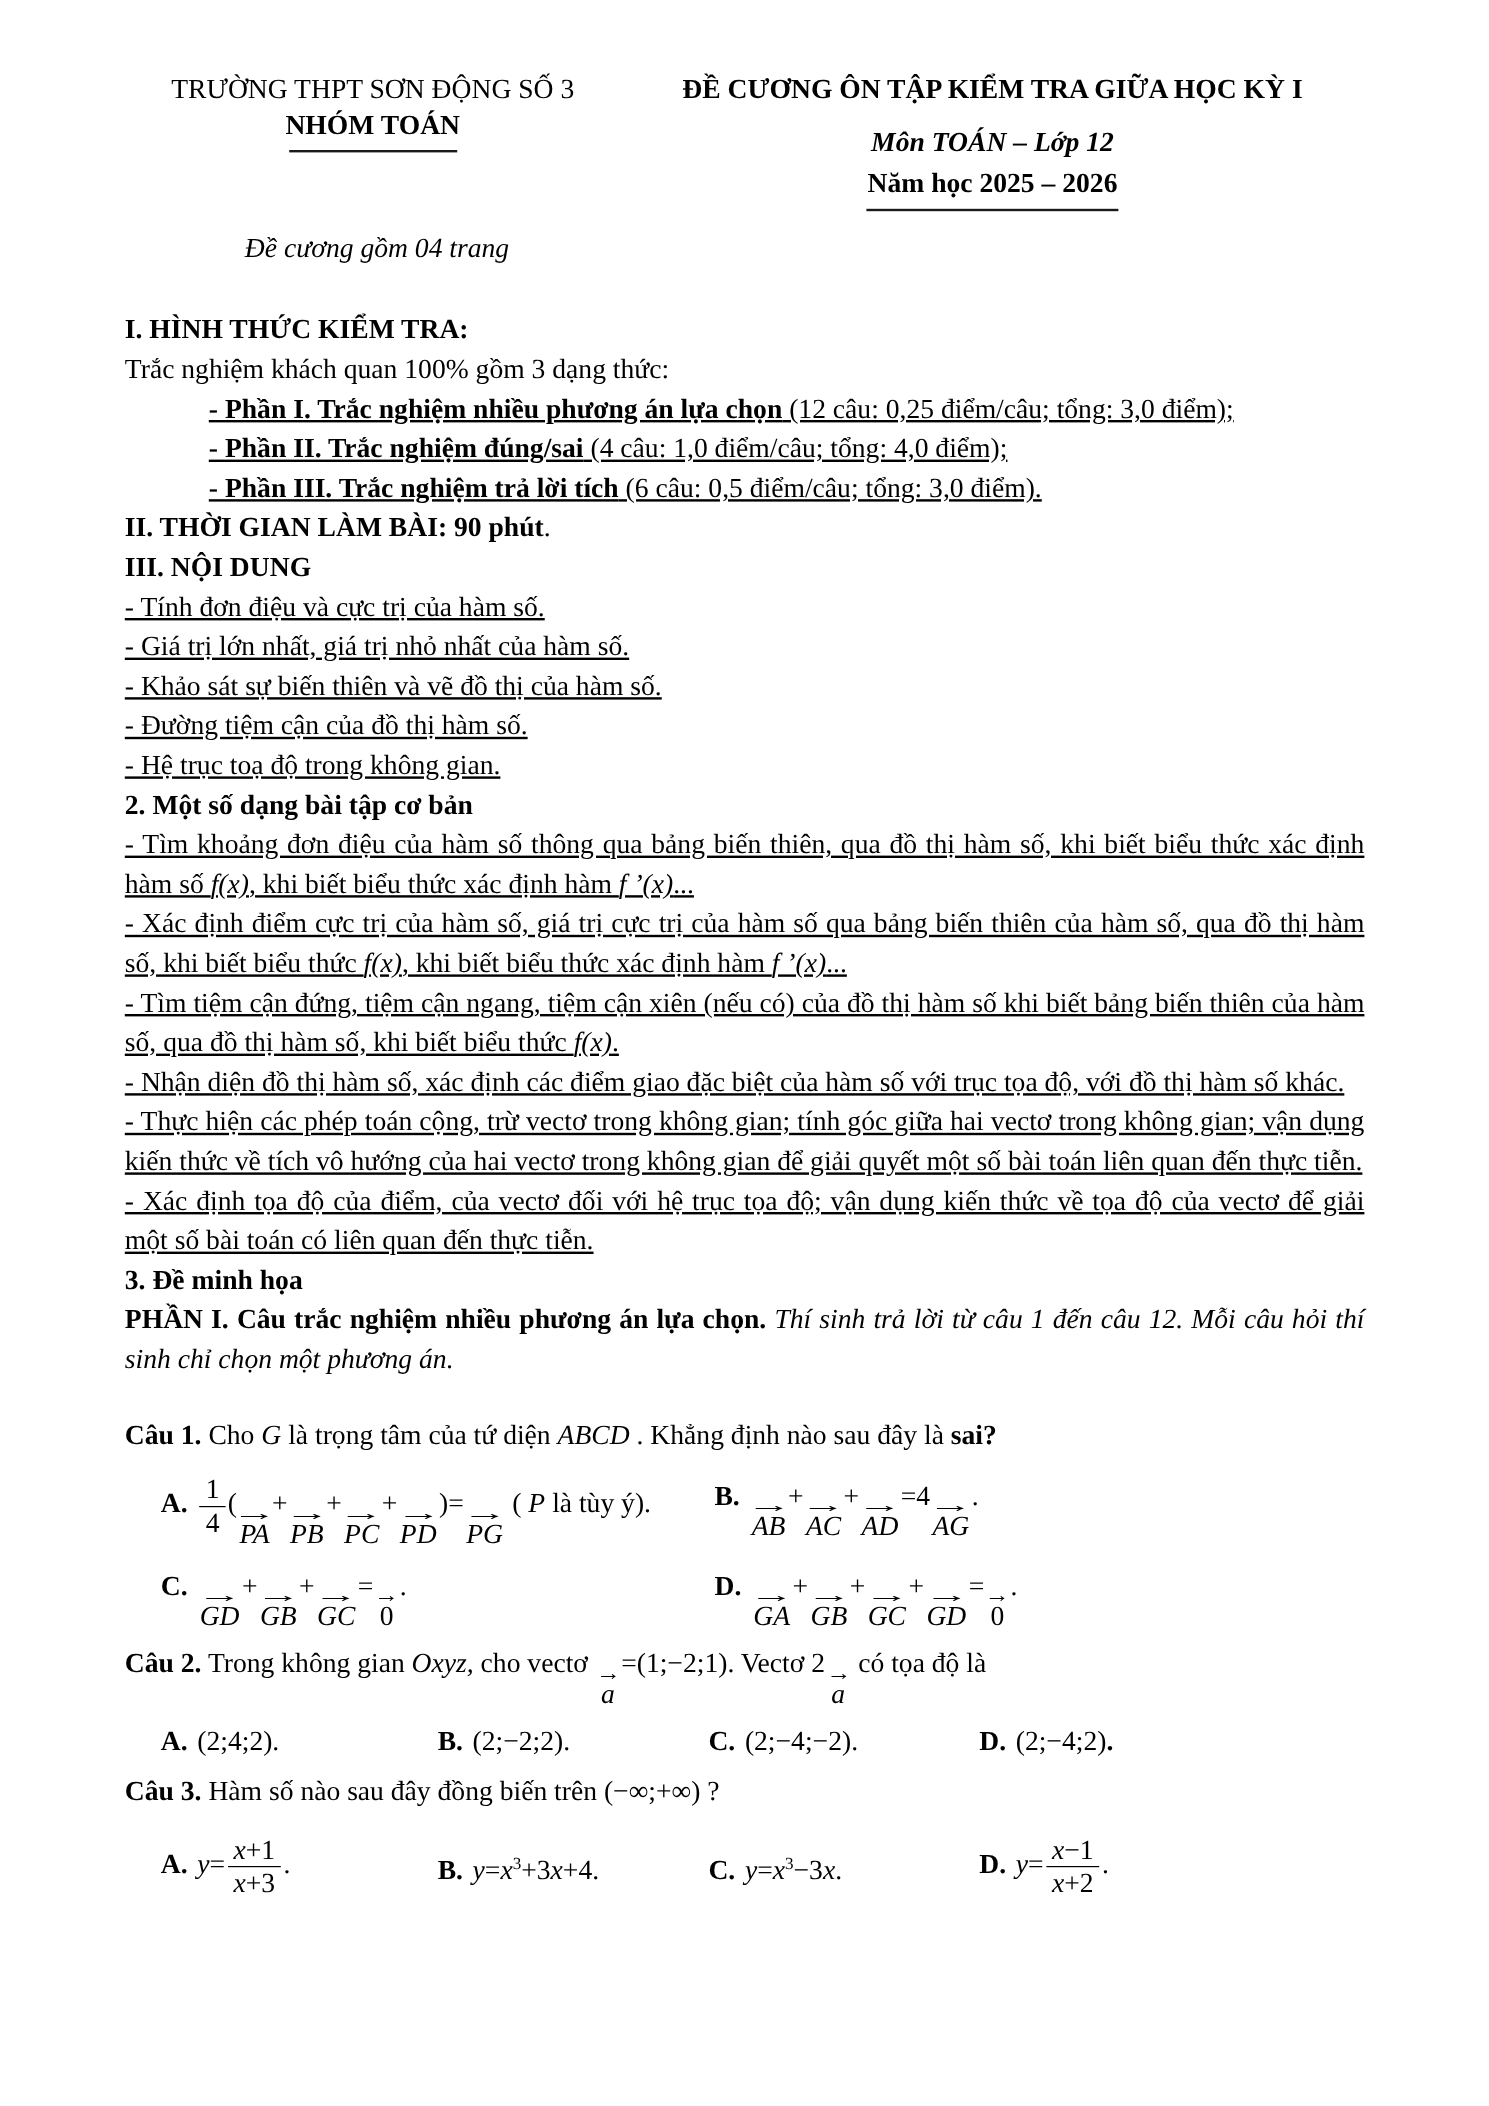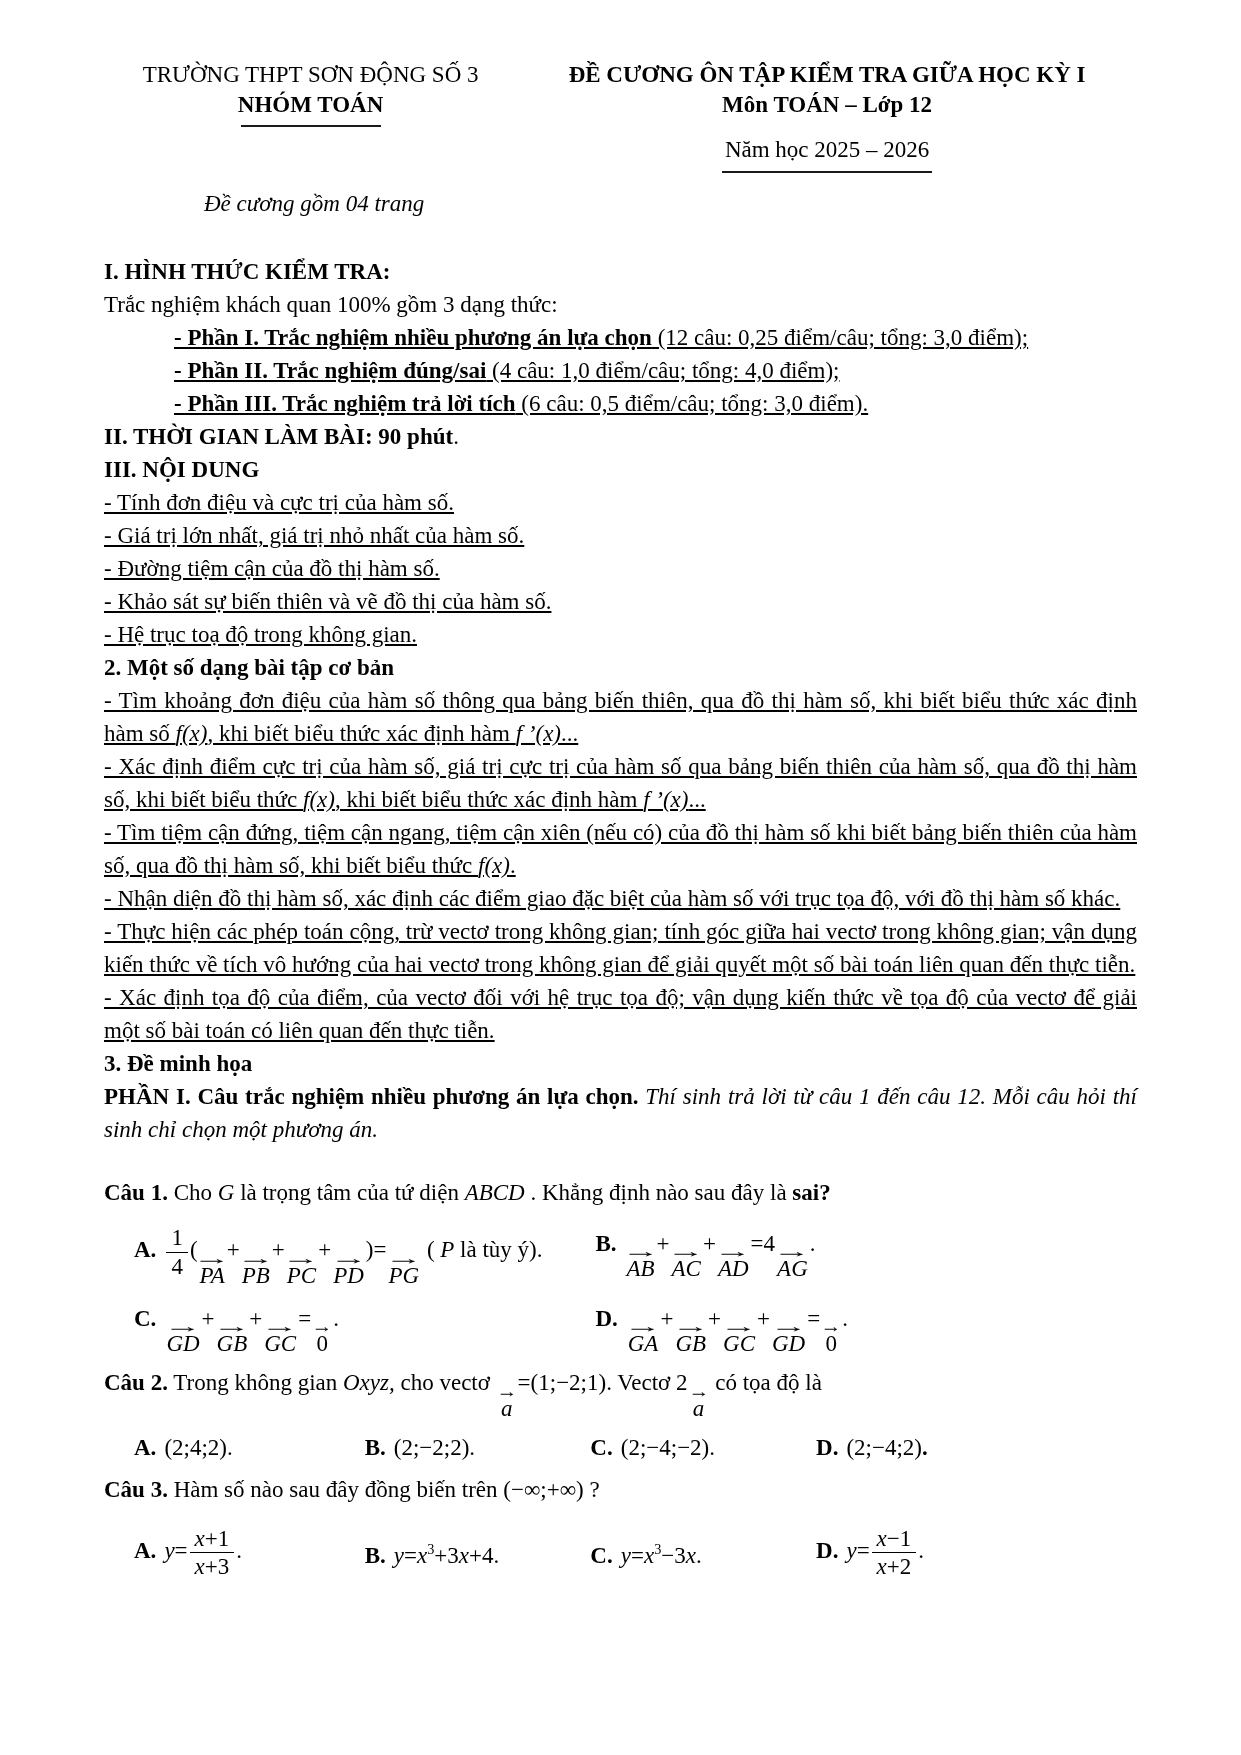--- a/index.html
+++ b/index.html
@@ -14,22 +14,22 @@
   .page{padding:60px 104px 40px 104px;}
 
   
   .header{display:flex;align-items:flex-start;}
   .h-left{width:40%;text-align:center;}
   .h-right{width:60%;text-align:center;}
   .school{line-height:30px;}
   .group{font-weight:bold;line-height:30px;}
   .rule-s{width:140px;border-bottom:2px solid #1a1a1a;margin:5px auto 0 auto;}
   .doc-title{font-weight:bold;line-height:30px;text-align:center;}
-  .subject{font-weight:bold;line-height:30px;margin-top:0;}
-  .year{font-weight:normal;line-height:30px;margin-top:15px;}
+  .subject{font-weight:bold;line-height:30px;margin-top:14px;font-style:italic;}
+  .year{font-weight:bold;line-height:30px;margin-top:4px;}
   .rule-l{width:210px;border-bottom:2px solid #1a1a1a;margin:6px auto 0 auto;}
   .pages-note{font-style:italic;margin:16px 0 0 100px;line-height:30px;}
 
   
   .line{margin:0;line-height:33px;}
   .heading{font-weight:bold;}
   .sec-gap{margin-top:36px;}
   ul.plain{list-style:none;margin:0;padding:0;}
   ul.plain li{line-height:33px;text-decoration:underline;}
   ul.indented li{padding-left:70px;}
@@ -85,22 +85,22 @@
       <li><b class="bseg">- Phần II. Trắc nghiệm đúng/sai</b> (4 câu: 1,0 điểm/câu; tổng: 4,0 điểm);</li>
       <li><b class="bseg">- Phần III. Trắc nghiệm trả lời tích</b> (6 câu: 0,5 điểm/câu; tổng: 3,0 điểm).</li>
     </ul>
 
   <p class="line"><b class="bseg">II. THỜI GIAN LÀM BÀI: 90 phút</b><span>.</span></p>
 
   <p class="line heading">III. NỘI DUNG</p>
   <ul class="plain">
       <li>- Tính đơn điệu và cực trị của hàm số.</li>
       <li>- Giá trị lớn nhất, giá trị nhỏ nhất của hàm số.</li>
+      <li>- Khảo sát sự biến thiên và vẽ đồ thị của hàm số.</li>
       <li>- Đường tiệm cận của đồ thị hàm số.</li>
-      <li>- Khảo sát sự biến thiên và vẽ đồ thị của hàm số.</li>
       <li>- Hệ trục toạ độ trong không gian.</li>
     </ul>
 
   <p class="line heading">2. Một số dạng bài tập cơ bản</p>
   <ul class="plain justified">
       <li>- Tìm khoảng đơn điệu của hàm số thông qua bảng biến thiên, qua đồ thị hàm số, khi biết biểu thức xác định hàm số <i>f(x)</i>, khi biết biểu thức xác định hàm <i>f ’(x)</i>...</li>
       <li>- Xác định điểm cực trị của hàm số, giá trị cực trị của hàm số qua bảng biến thiên của hàm số, qua đồ thị hàm số, khi biết biểu thức <i>f(x)</i>, khi biết biểu thức xác định hàm <i>f ’(x)</i>...</li>
       <li>- Tìm tiệm cận đứng, tiệm cận ngang, tiệm cận xiên (nếu có) của đồ thị hàm số khi biết bảng biến thiên của hàm số, qua đồ thị hàm số, khi biết biểu thức <i>f(x)</i>.</li>
       <li>- Nhận diện đồ thị hàm số, xác định các điểm giao đặc biệt của hàm số với trục tọa độ, với đồ thị hàm số khác.</li>
       <li>- Thực hiện các phép toán cộng, trừ vectơ trong không gian; tính góc giữa hai vectơ trong không gian; vận dụng kiến thức về tích vô hướng của hai vectơ trong không gian để giải quyết một số bài toán liên quan đến thực tiễn.</li>

